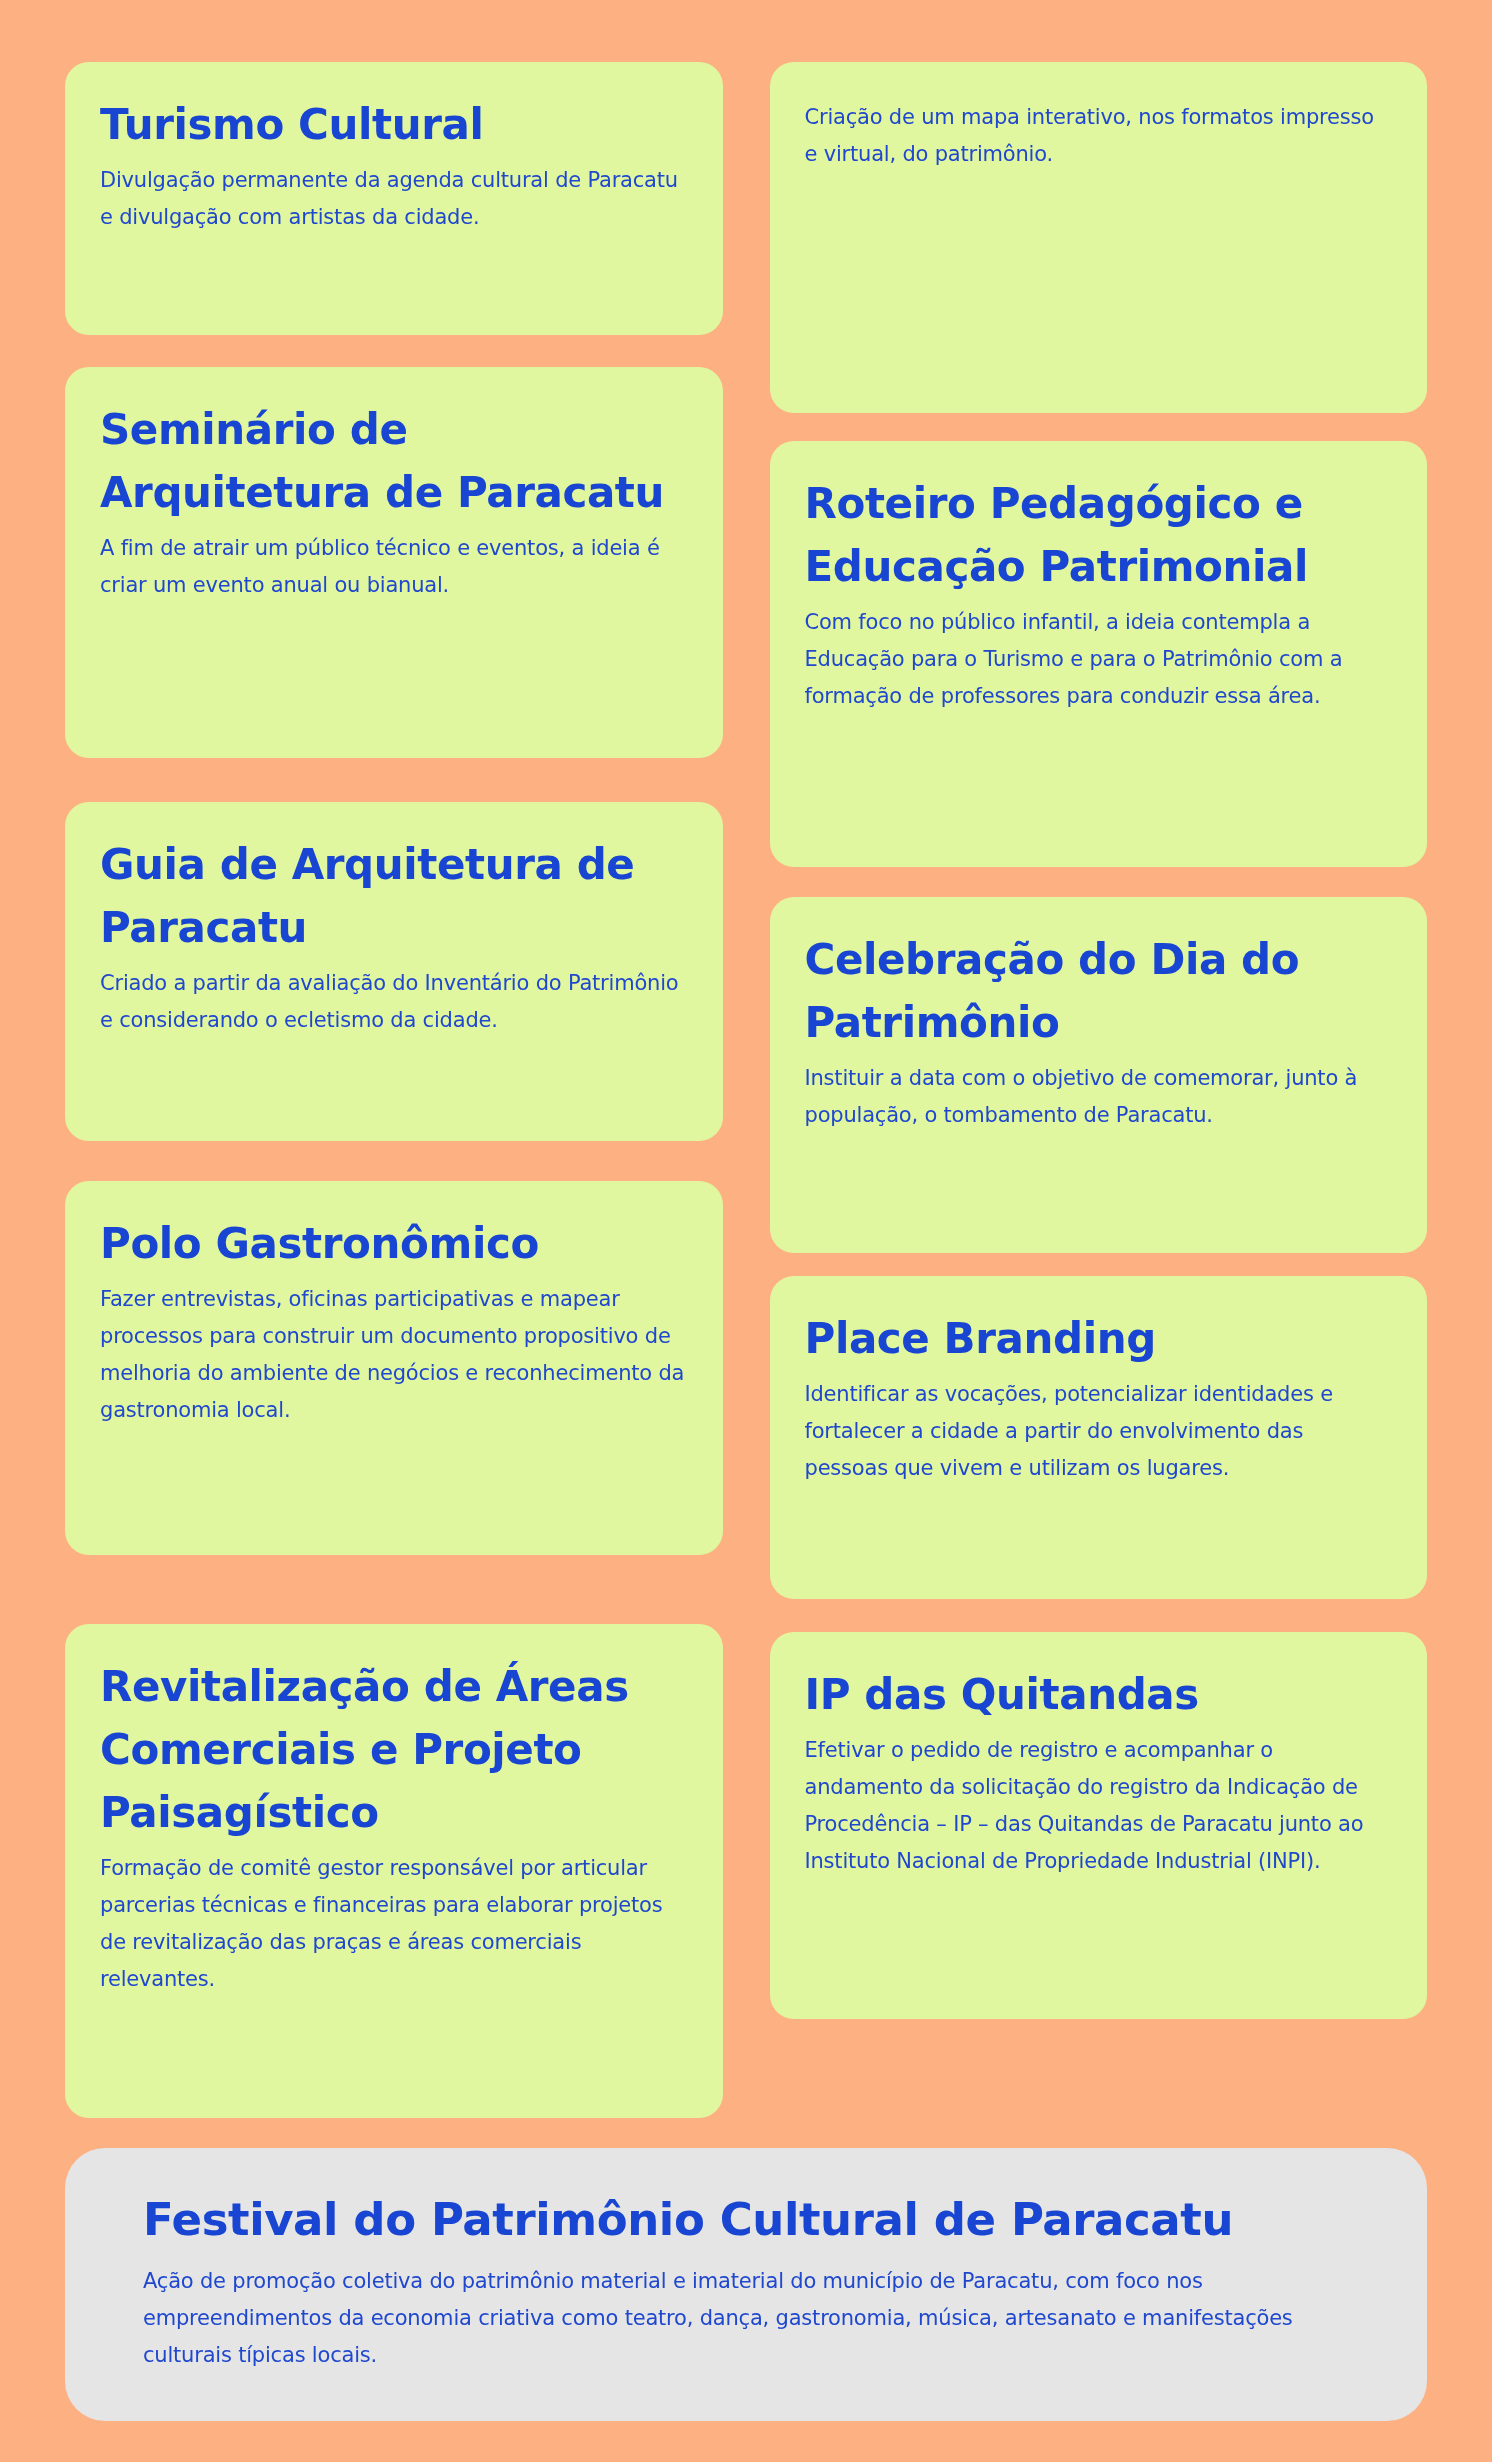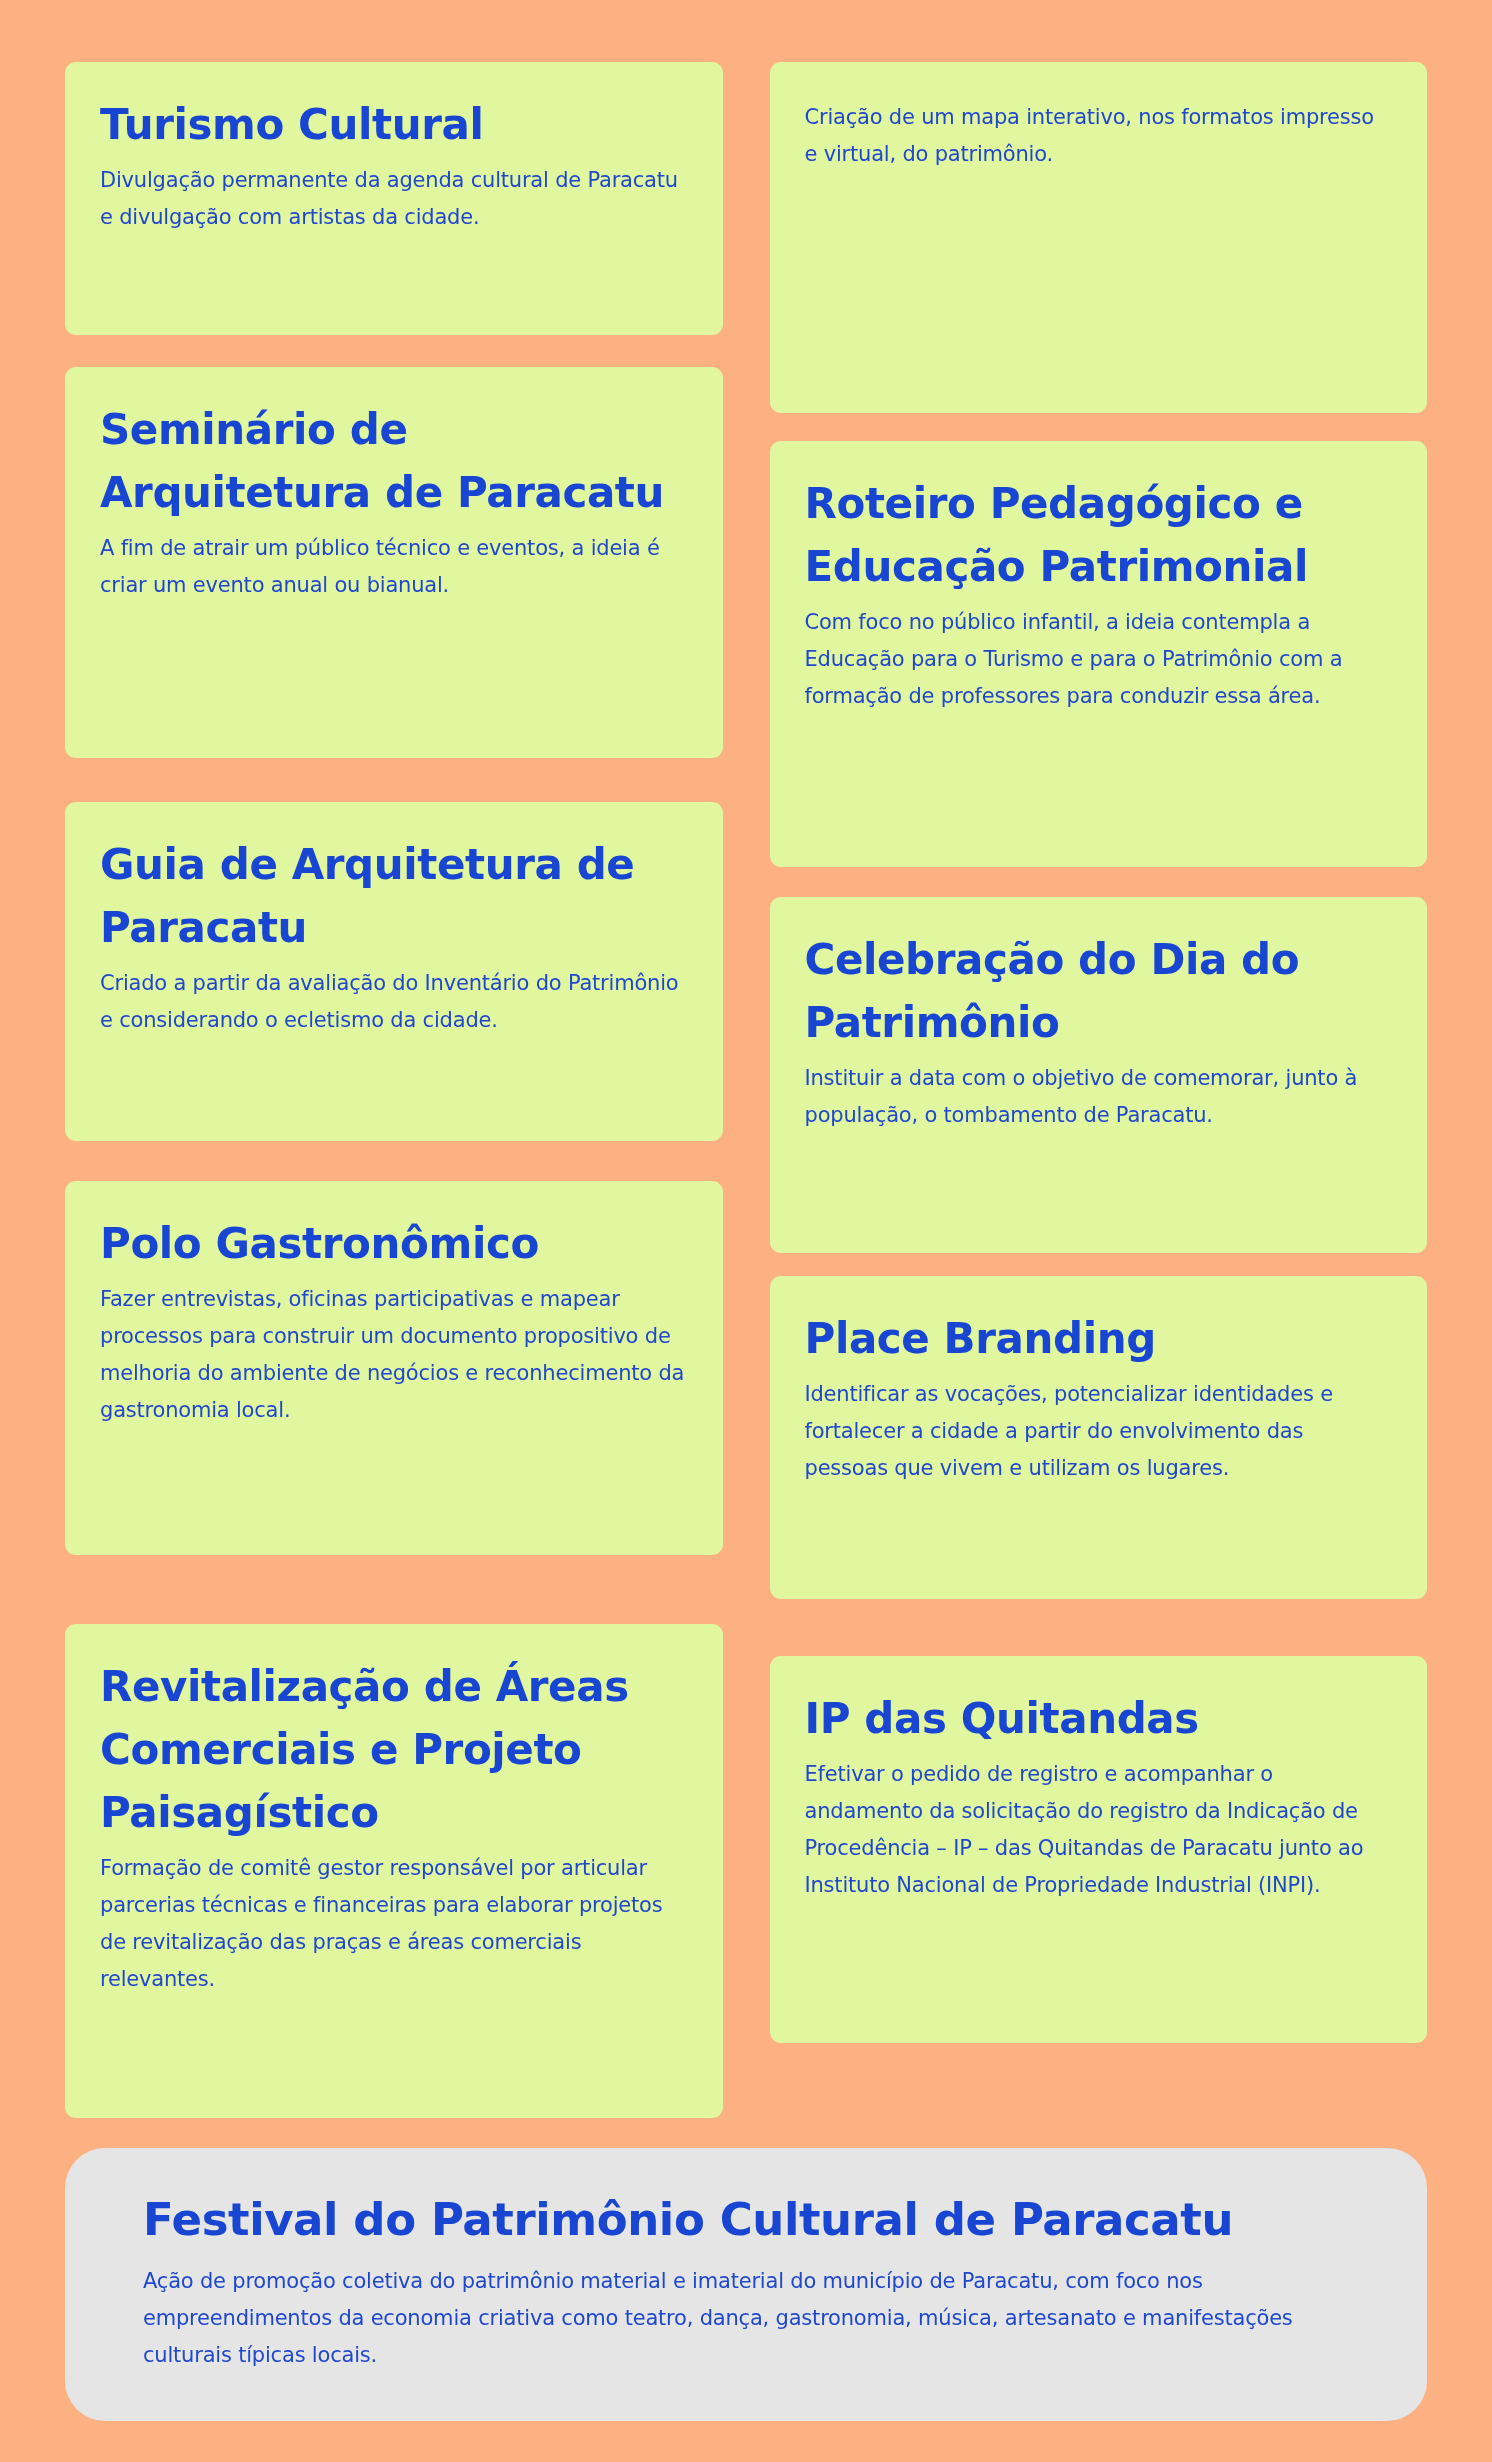--- a/index.html
+++ b/index.html
@@ -19,21 +19,21 @@
   }
   .columns {
     display: grid;
     grid-template-columns: 1fr 1fr;
     column-gap: 47px;
     align-items: start;
   }
   .col { display: flex; flex-direction: column; }
   .card {
     background: #E1F79F;
-    border-radius: 11px;
+    border-radius: 24px;
     padding: 31px 35px 31px 35px;
     box-sizing: border-box;
   }
   .card-title {
     color: #1845D1;
     font-weight: bold;
     font-size: 42px;
     line-height: 63px;
     letter-spacing: -0.4px;
     margin: 0;
@@ -48,21 +48,21 @@
   
   .lc1 { min-height: 273px; margin-bottom: 32px; }
   .lc2 { min-height: 339px; margin-bottom: 40px; }
   .lc3 { min-height: 391px; margin-bottom: 44px; }
   .lc4 { min-height: 374px; margin-bottom: 69px; }
   .lc5 { min-height: 494px; }
   .rc1 { min-height: 351px; margin-bottom: 28px; }
   .rc2 { min-height: 356px; margin-bottom: 23px; }
   .rc3 { min-height: 426px; margin-bottom: 30px; }
   .rc4 { min-height: 323px; margin-bottom: 33px; }
-  .rc5 { min-height: 387px; margin-top: 24px; }
+  .rc5 { min-height: 387px; }
   .footer-card {
     margin-top: 30px;
     min-height: 273px;
     border-radius: 40px;
     background: #e5e5e5;
     padding: 40px 70px 31px 78px;
     box-sizing: border-box;
   }
   .footer-card .card-title { font-size: 45px; line-height: 64px; }
   .footer-card .card-body { margin-top: 11px; }

